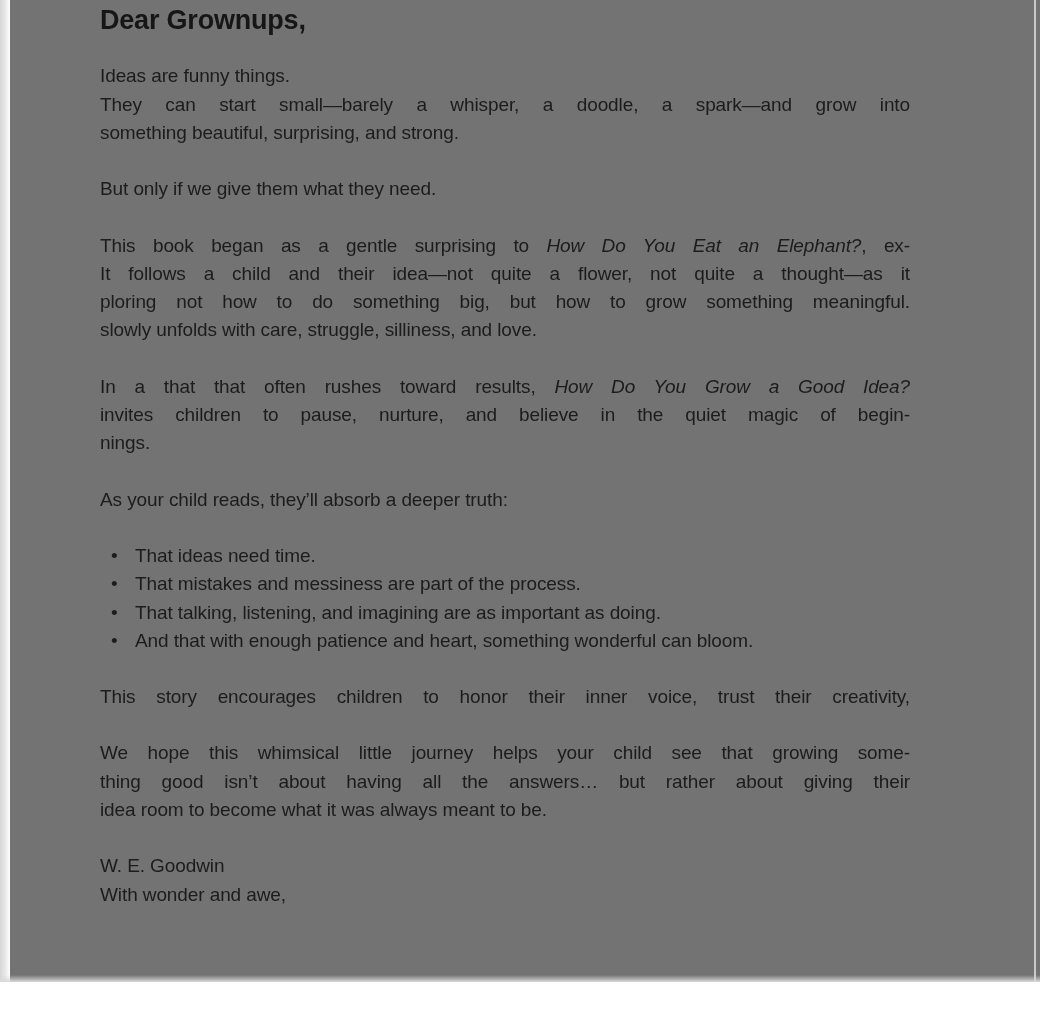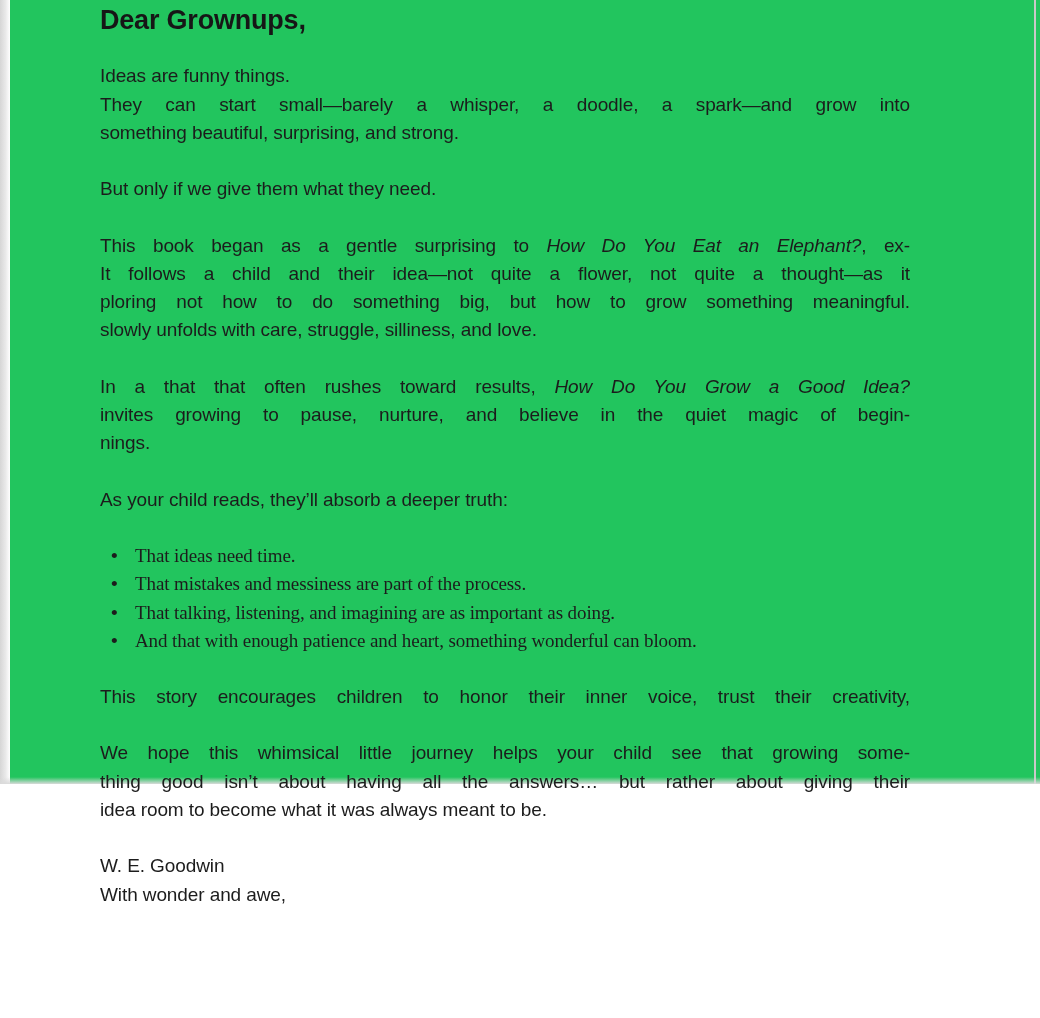--- a/index.html
+++ b/index.html
@@ -7,22 +7,22 @@
     padding: 0;
     width: 1040px;
     height: 1018px;
     overflow: hidden;
     background: #ffffff;
     font-family: "Liberation Sans", sans-serif;
   }
   .page {
     position: relative;
     width: 1040px;
-    height: 784px;
-    background: #22c55e;
+    height: 982px;
+    background: #737373;
     color: #1c1c1c;
   }
   .edge-left {
     position: absolute;
     left: 0; top: 0; bottom: 0;
     width: 10px;
     background: linear-gradient(to right, #d6d6d6, #e9e9e9 55%, #ffffff);
   }
   .edge-right {
     position: absolute;
@@ -67,21 +67,21 @@
   .bullet-item {
     display: flex;
     align-items: flex-start;
   }
   .bullet-marker {
     flex: 0 0 35px;
     padding-left: 11px;
     box-sizing: border-box;
     font-size: 19px;
   }
-  .bullet-text { flex: 1 1 auto; font-family: Liberation Serif, serif; }
+  .bullet-text { flex: 1 1 auto; }
 </style>
 </head>
 <body>
 
 <div class="page">
   <div class="edge-left"></div>
   <div class="edge-right"></div>
   <div class="edge-bottom"></div>
 
   <div class="content">
@@ -96,21 +96,21 @@
           <div class="line"><span>But only if we give them what they need.</span></div>
         </div>
         <div class="para">
           <div class="line just"><span>This book began as a gentle surprising to </span><i>How Do You Eat an Elephant?</i><span>, ex-</span></div>
           <div class="line just"><span>It follows a child and their idea—not quite a flower, not quite a thought—as it</span></div>
           <div class="line just"><span>ploring not how to do something big, but how to grow something meaningful.</span></div>
           <div class="line"><span>slowly unfolds with care, struggle, silliness, and love.</span></div>
         </div>
         <div class="para">
           <div class="line just"><span>In a that that often rushes toward results, </span><i>How Do You Grow a Good Idea?</i></div>
-          <div class="line just"><span>invites growing to pause, nurture, and believe in the quiet magic of begin-</span></div>
+          <div class="line just"><span>invites children to pause, nurture, and believe in the quiet magic of begin-</span></div>
           <div class="line"><span>nings.</span></div>
         </div>
         <div class="para">
           <div class="line"><span>As your child reads, they’ll absorb a deeper truth:</span></div>
         </div>
         <div class="para bullet-list">
           <div class="bullet-item">
             <span class="bullet-marker">•</span>
             <span class="bullet-text">That ideas need time.</span>
           </div>

